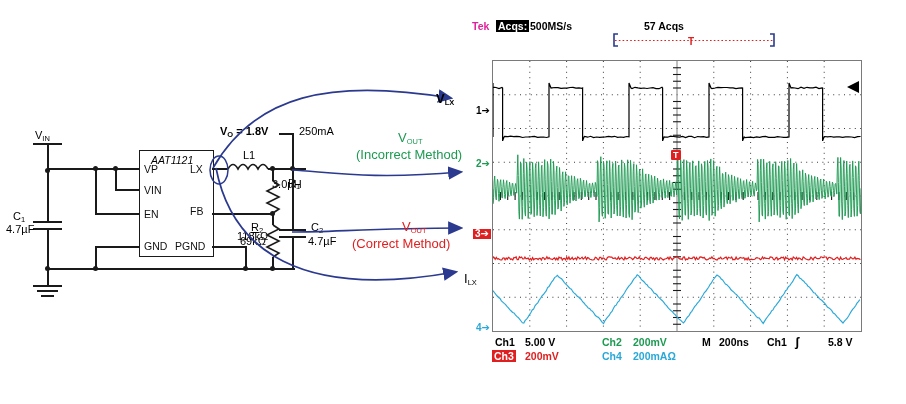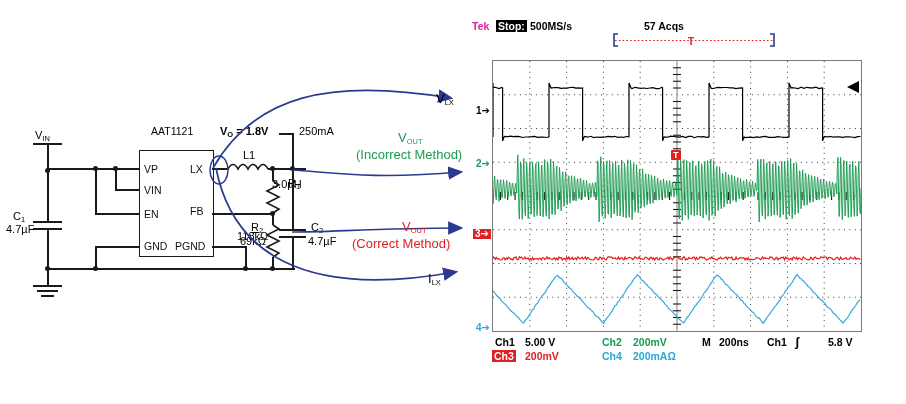--- a/index.html
+++ b/index.html
@@ -58,21 +58,21 @@
 
   <div class="wire wh" style="left:47px;top:168px;width:92px;"></div>
   <div class="node" style="left:93px;top:166px;"></div>
   <div class="node" style="left:113px;top:166px;"></div>
   <div class="wire wv" style="left:115px;top:168px;height:22px;"></div>
   <div class="wire wh" style="left:115px;top:189px;width:25px;"></div>
   <div class="wire wv" style="left:95px;top:168px;height:46px;"></div>
   <div class="wire wh" style="left:95px;top:213px;width:45px;"></div>
 
   <div class="chipbox" style="left:139px;top:150px;width:73px;height:105px;"></div>
-  <div class="lbl" style="left:151px;top:126px;font-size:10.5px;">AAT1121</div>
+  <div class="lbl" style="left:151px;top:155px;font-size:10.5px;font-style:italic;">AAT1121</div>
   <div class="pin" style="left:144px;top:163px;">VP</div>
   <div class="pin" style="left:144px;top:184px;">VIN</div>
   <div class="pin" style="left:144px;top:208px;">EN</div>
   <div class="pin" style="left:144px;top:240px;">GND</div>
   <div class="pin" style="left:190px;top:163px;text-align:right;">LX</div>
   <div class="pin" style="left:190px;top:205px;text-align:right;">FB</div>
   <div class="pin" style="left:175px;top:240px;">PGND</div>
 
   <div class="wire wh" style="left:95px;top:246px;width:45px;"></div>
   <div class="wire wv" style="left:95px;top:246px;height:23px;"></div>
@@ -137,39 +137,39 @@
       <path d="M0,0 L9,4 L0,8 z" fill="#2b3a8f"></path>
     </marker>
   </defs>
   <path d="M213,168 C255,95 330,78 450,98" fill="none" stroke="#2b3a8f" stroke-width="1.7" marker-end="url(#ah)"></path>
   <path d="M292,170 C330,172 370,180 460,172" fill="none" stroke="#2b3a8f" stroke-width="1.7" marker-end="url(#ah)"></path>
   <path d="M292,232 C330,232 380,228 460,228" fill="none" stroke="#2b3a8f" stroke-width="1.7" marker-end="url(#ah)"></path>
   <path d="M216,168 C232,250 300,300 455,272" fill="none" stroke="#2b3a8f" stroke-width="1.7" marker-end="url(#ah)"></path>
   <ellipse cx="219" cy="170" rx="9" ry="14" fill="none" stroke="#2b3a8f" stroke-width="1.5"></ellipse>
 </svg>
 
-<div class="lbl" style="left:436px;top:92px;font-size:13px;color:#000;">
+<div class="lbl" style="left:436px;top:92px;font-size:13px;color:#000;font-weight:bold;">
   <span>V</span><span class="sub">LX</span>
 </div>
 <div class="lbl" style="left:398px;top:131px;font-size:13px;color:#1d9a52;">
   <span>V</span><span class="sub">OUT</span>
 </div>
 <div class="lbl" style="left:356px;top:148px;font-size:13px;color:#1d9a52;">(Incorrect Method)</div>
 <div class="lbl" style="left:402px;top:220px;font-size:13px;color:#e02020;">
   <span>V</span><span class="sub">OUT</span>
 </div>
 <div class="lbl" style="left:352px;top:237px;font-size:13px;color:#e02020;">(Correct Method)</div>
-<div class="lbl" style="left:428px;top:272px;font-size:13px;color:#000;">
+<div class="lbl" style="left:464px;top:272px;font-size:13px;color:#000;">
   <span>I</span><span class="sub">LX</span>
 </div>
 
 <div id="scope">
 
   <div class="statusrow" style="left:2px;top:6px;color:#e0209a;">Tek</div>
-  <div class="statusrow inv" style="left:26px;top:6px;">Stop:</div>
+  <div class="statusrow inv" style="left:26px;top:6px;">Acqs:</div>
   <div class="statusrow" style="left:60px;top:6px;color:#000;">500MS/s</div>
   <div class="statusrow" style="left:174px;top:6px;color:#000;">57 Acqs</div>
 
   <svg class="abs" style="left:0;top:18px;" width="418" height="18">
     <path d="M148,2 L144,2 L144,14 L148,14" fill="none" stroke="#2b3a8f" stroke-width="1.6"></path>
     <path d="M300,2 L304,2 L304,14 L300,14" fill="none" stroke="#2b3a8f" stroke-width="1.6"></path>
     <line x1="145" y1="8.5" x2="303" y2="8.5" stroke="#e02020" stroke-width="1.2" stroke-dasharray="1.6,2.2"></line>
     <text x="221" y="13" font-family="Liberation Sans, sans-serif" font-size="10" font-weight="bold" fill="#e02020" text-anchor="middle">T</text>
   </svg>
 

